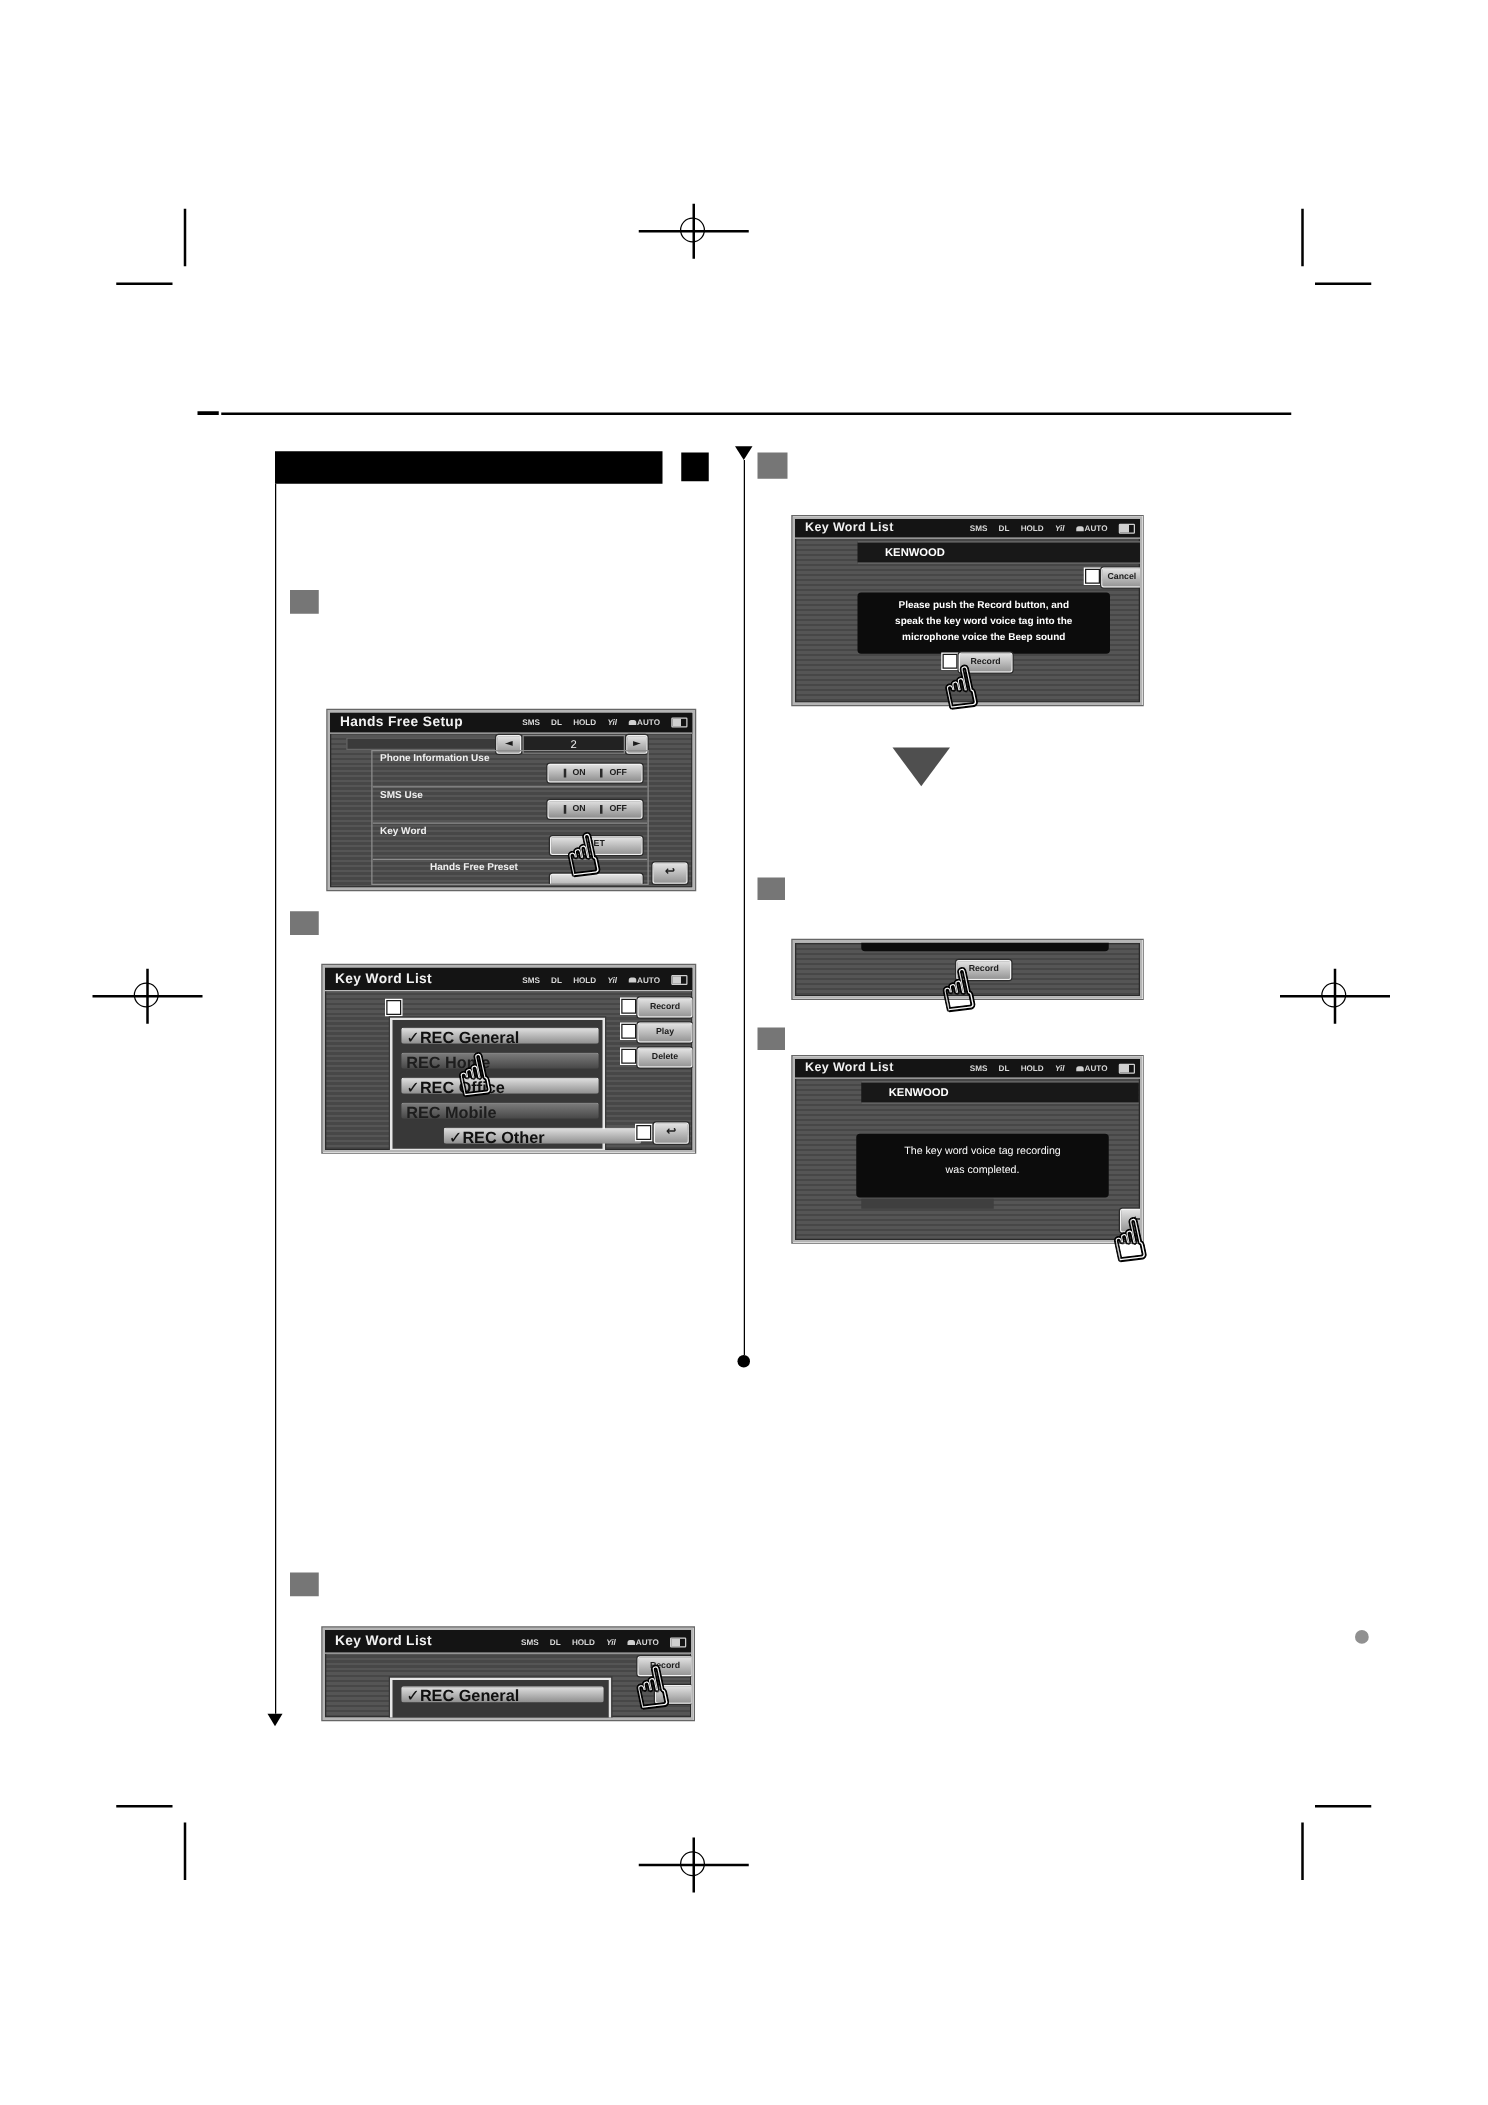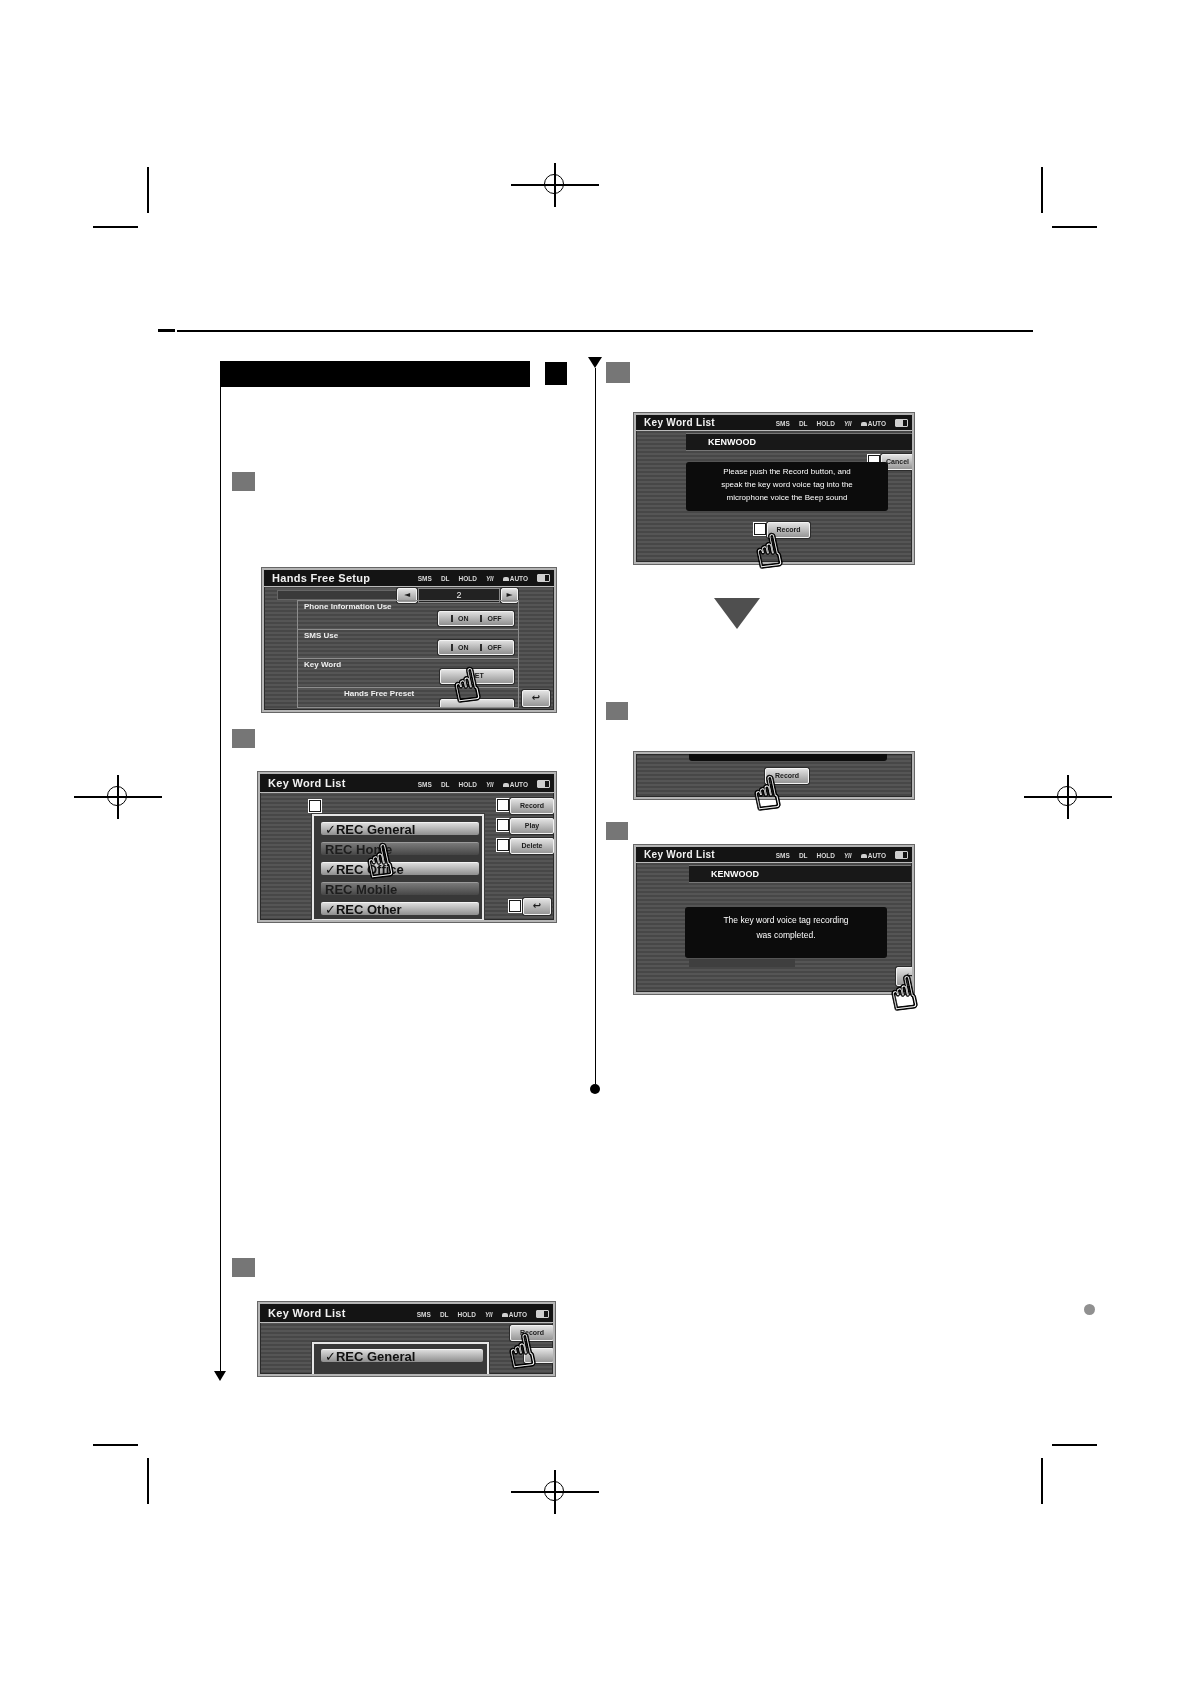--- a/index.html
+++ b/index.html
@@ -180,21 +180,21 @@
       <span><span class="car"></span><span>AUTO</span></span>
       <span class="batt"></span>
     </span>
   </div>
   <span class="checkbox" style="left:49px;top:26px;"></span>
   <div class="list-panel" style="left:52px;top:40px;width:168px;height:103px;">
     <div class="kw-item on" style="top:6px;"><span class="glyph">✓</span><span>REC General</span></div>
     <div class="kw-item off" style="top:26px;"><span>REC Home</span></div>
     <div class="kw-item on" style="top:46px;"><span class="glyph">✓</span><span>REC Office</span></div>
     <div class="kw-item off" style="top:66px;"><span>REC Mobile</span></div>
-    <div class="kw-item on" style="top:86px;"><span class="glyph">✓</span><span>REC Other</span></div>
+    <div class="kw-item on" style="top:86px;margin-left:34px;"><span class="glyph">✓</span><span>REC Other</span></div>
   </div>
   <span class="checkbox" style="left:237px;top:25px;"></span>
   <div class="btn" style="left:250px;top:24px;width:42px;height:14px;line-height:13px;">Record</div>
   <span class="checkbox" style="left:237px;top:45px;"></span>
   <div class="btn" style="left:250px;top:44px;width:42px;height:14px;line-height:13px;">Play</div>
   <span class="checkbox" style="left:237px;top:65px;"></span>
   <div class="btn" style="left:250px;top:64px;width:42px;height:14px;line-height:13px;">Delete</div>
   <span class="checkbox" style="left:249px;top:126px;"></span>
   <div class="btn glyph" style="left:263px;top:124px;width:26px;height:15px;font-size:10px;line-height:14px;">↩</div>
 </div>
@@ -226,21 +226,21 @@
       <span>DL</span>
       <span>HOLD</span>
       <span style="font-style:italic;">Yil</span>
       <span><span class="car"></span><span>AUTO</span></span>
       <span class="batt"></span>
     </span>
   </div>
   <div class="kwfield" style="left:50px;top:18px;width:204px;height:16px;">KENWOOD</div>
   <span class="checkbox" style="left:232px;top:40px;"></span>
   <div class="btn" style="left:245px;top:39px;width:31px;height:14px;line-height:13px;">Cancel</div>
-  <div class="msgbox" style="left:50px;top:47px;width:202px;height:46px;padding-top:3px;">
+  <div class="msgbox" style="left:50px;top:59px;width:202px;height:46px;padding-top:3px;font-weight:bold;">
     <div>Please push the Record button, and</div>
     <div>speak the key word voice tag into the</div>
     <div>microphone voice the Beep sound</div>
   </div>
   <span class="checkbox" style="left:118px;top:108px;"></span>
   <div class="btn" style="left:131px;top:107px;width:41px;height:14px;line-height:13px;">Record</div>
 </div>
 
 <div class="screen" style="left:634px;top:752px;width:276px;height:43px;">
   <div class="msgbox" style="left:53px;top:0;width:198px;height:7px;border-radius:0 0 3px 3px;"></div>

